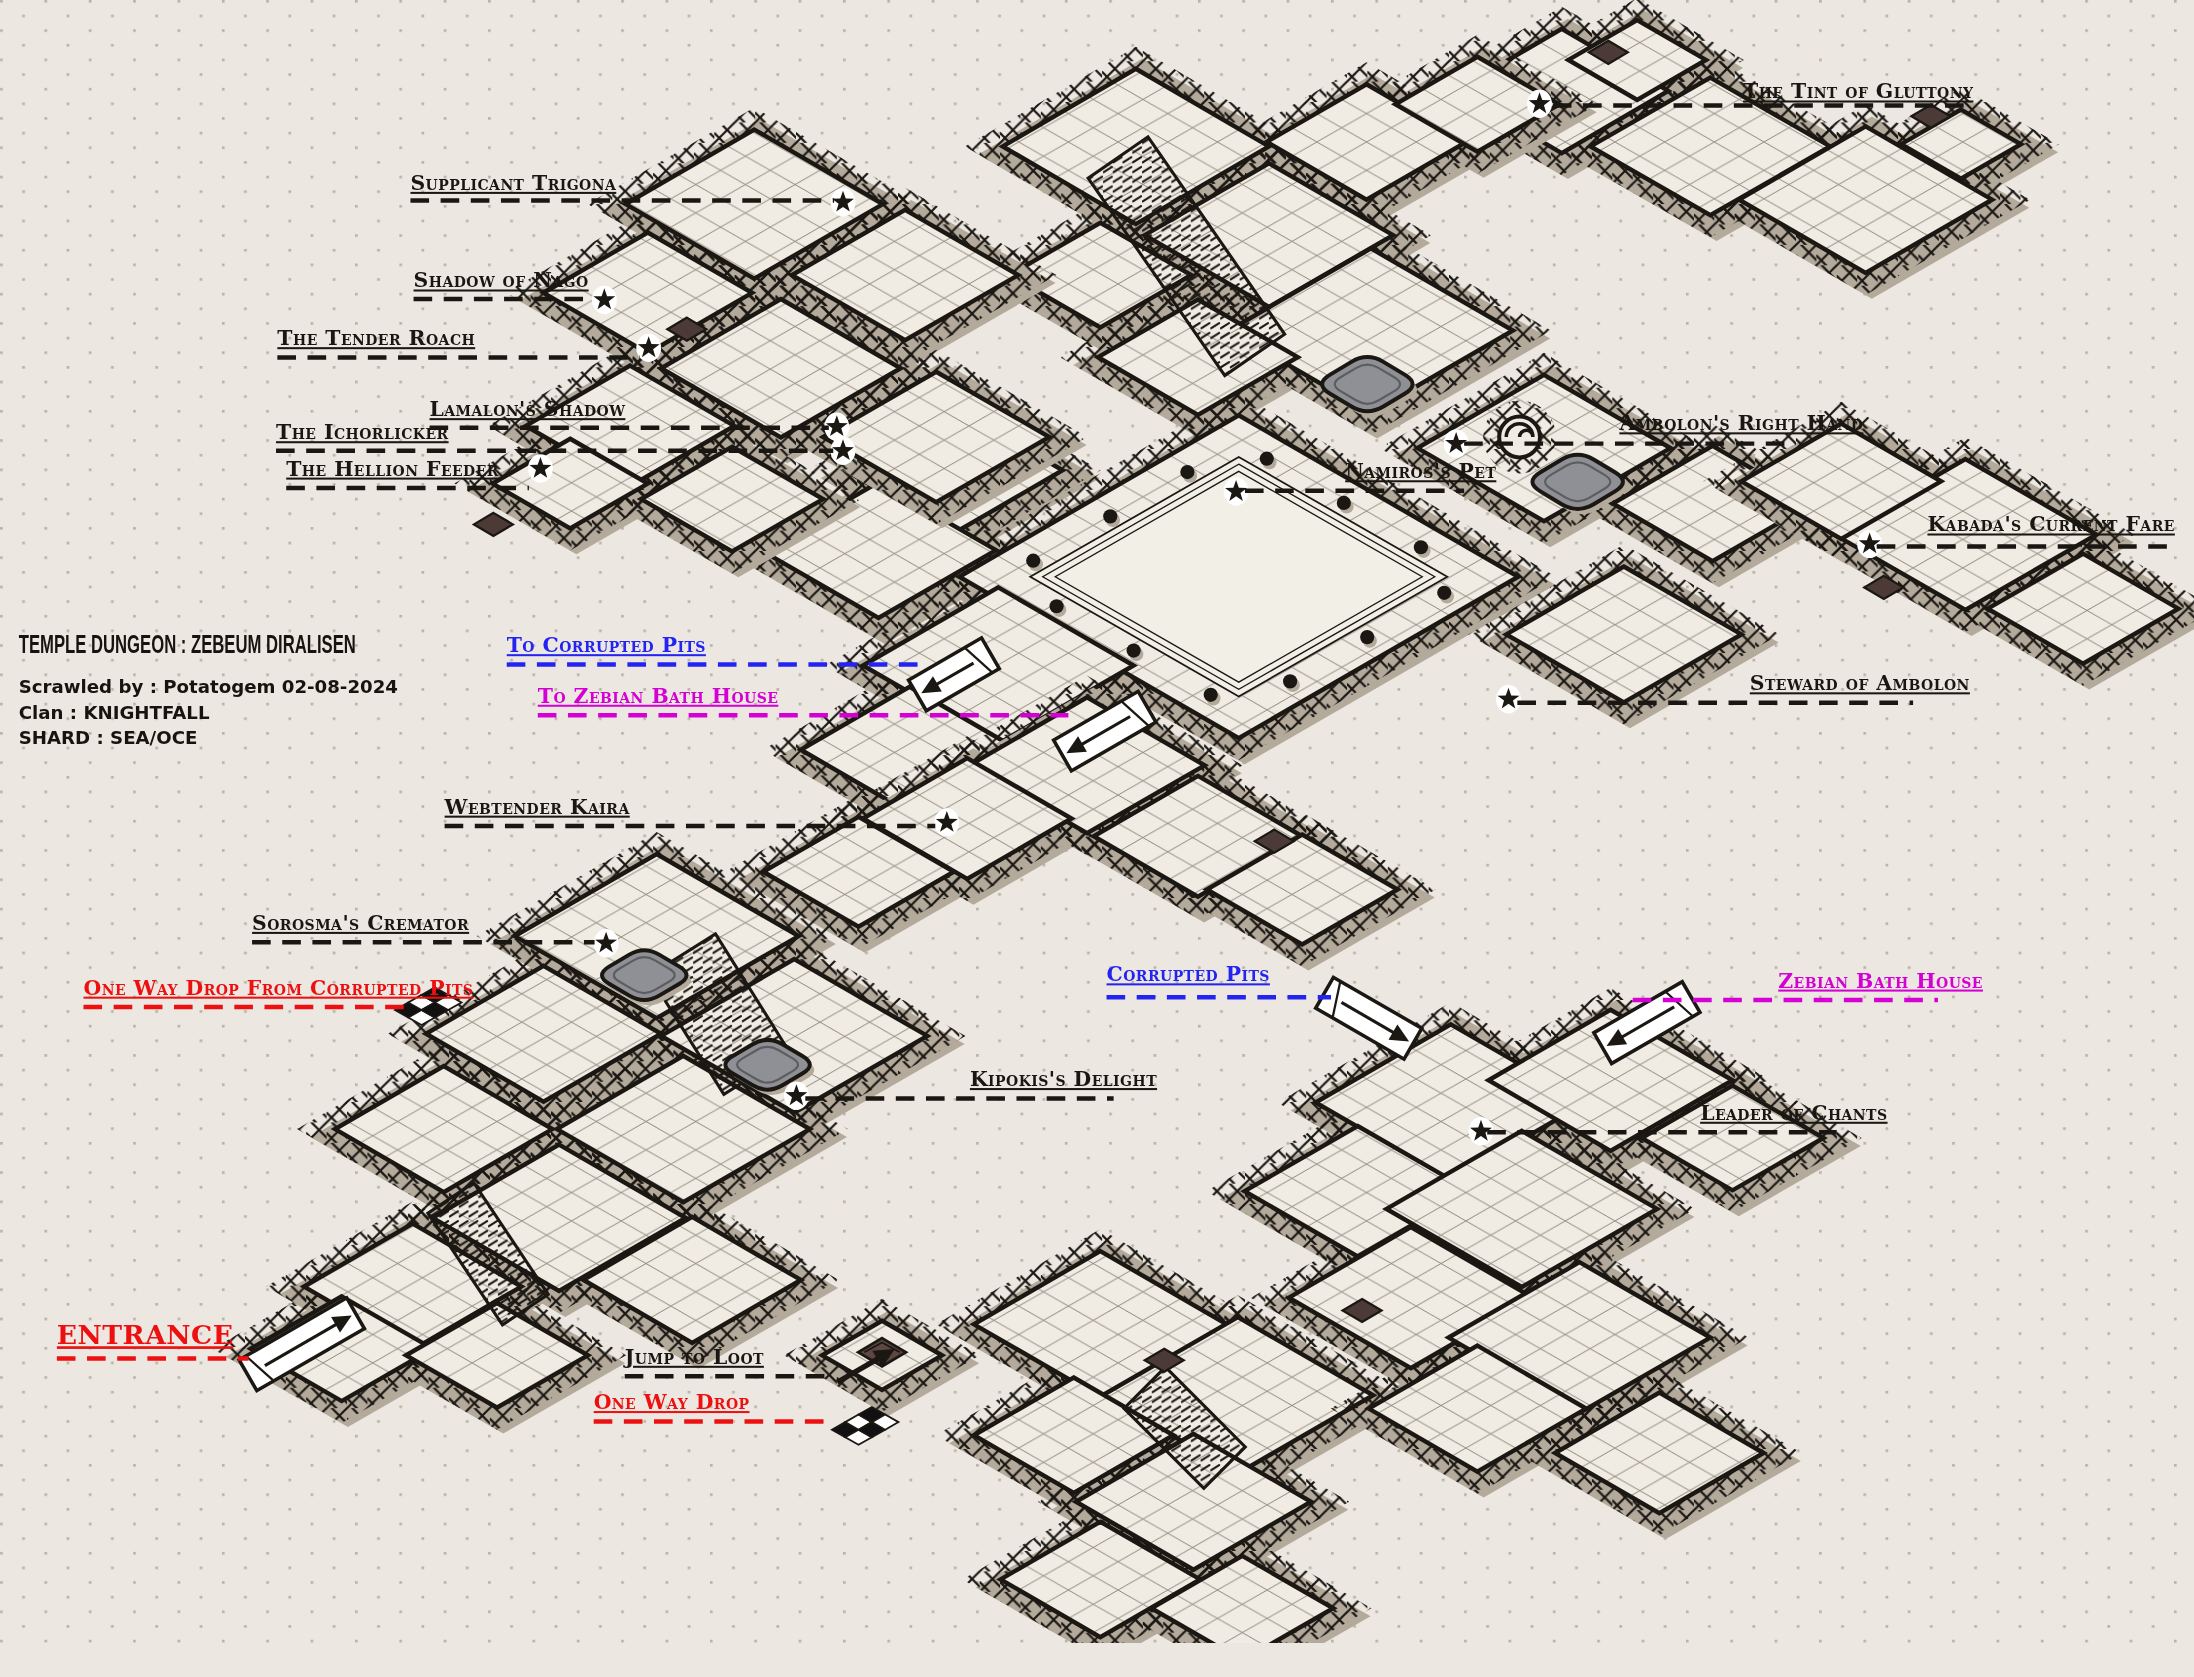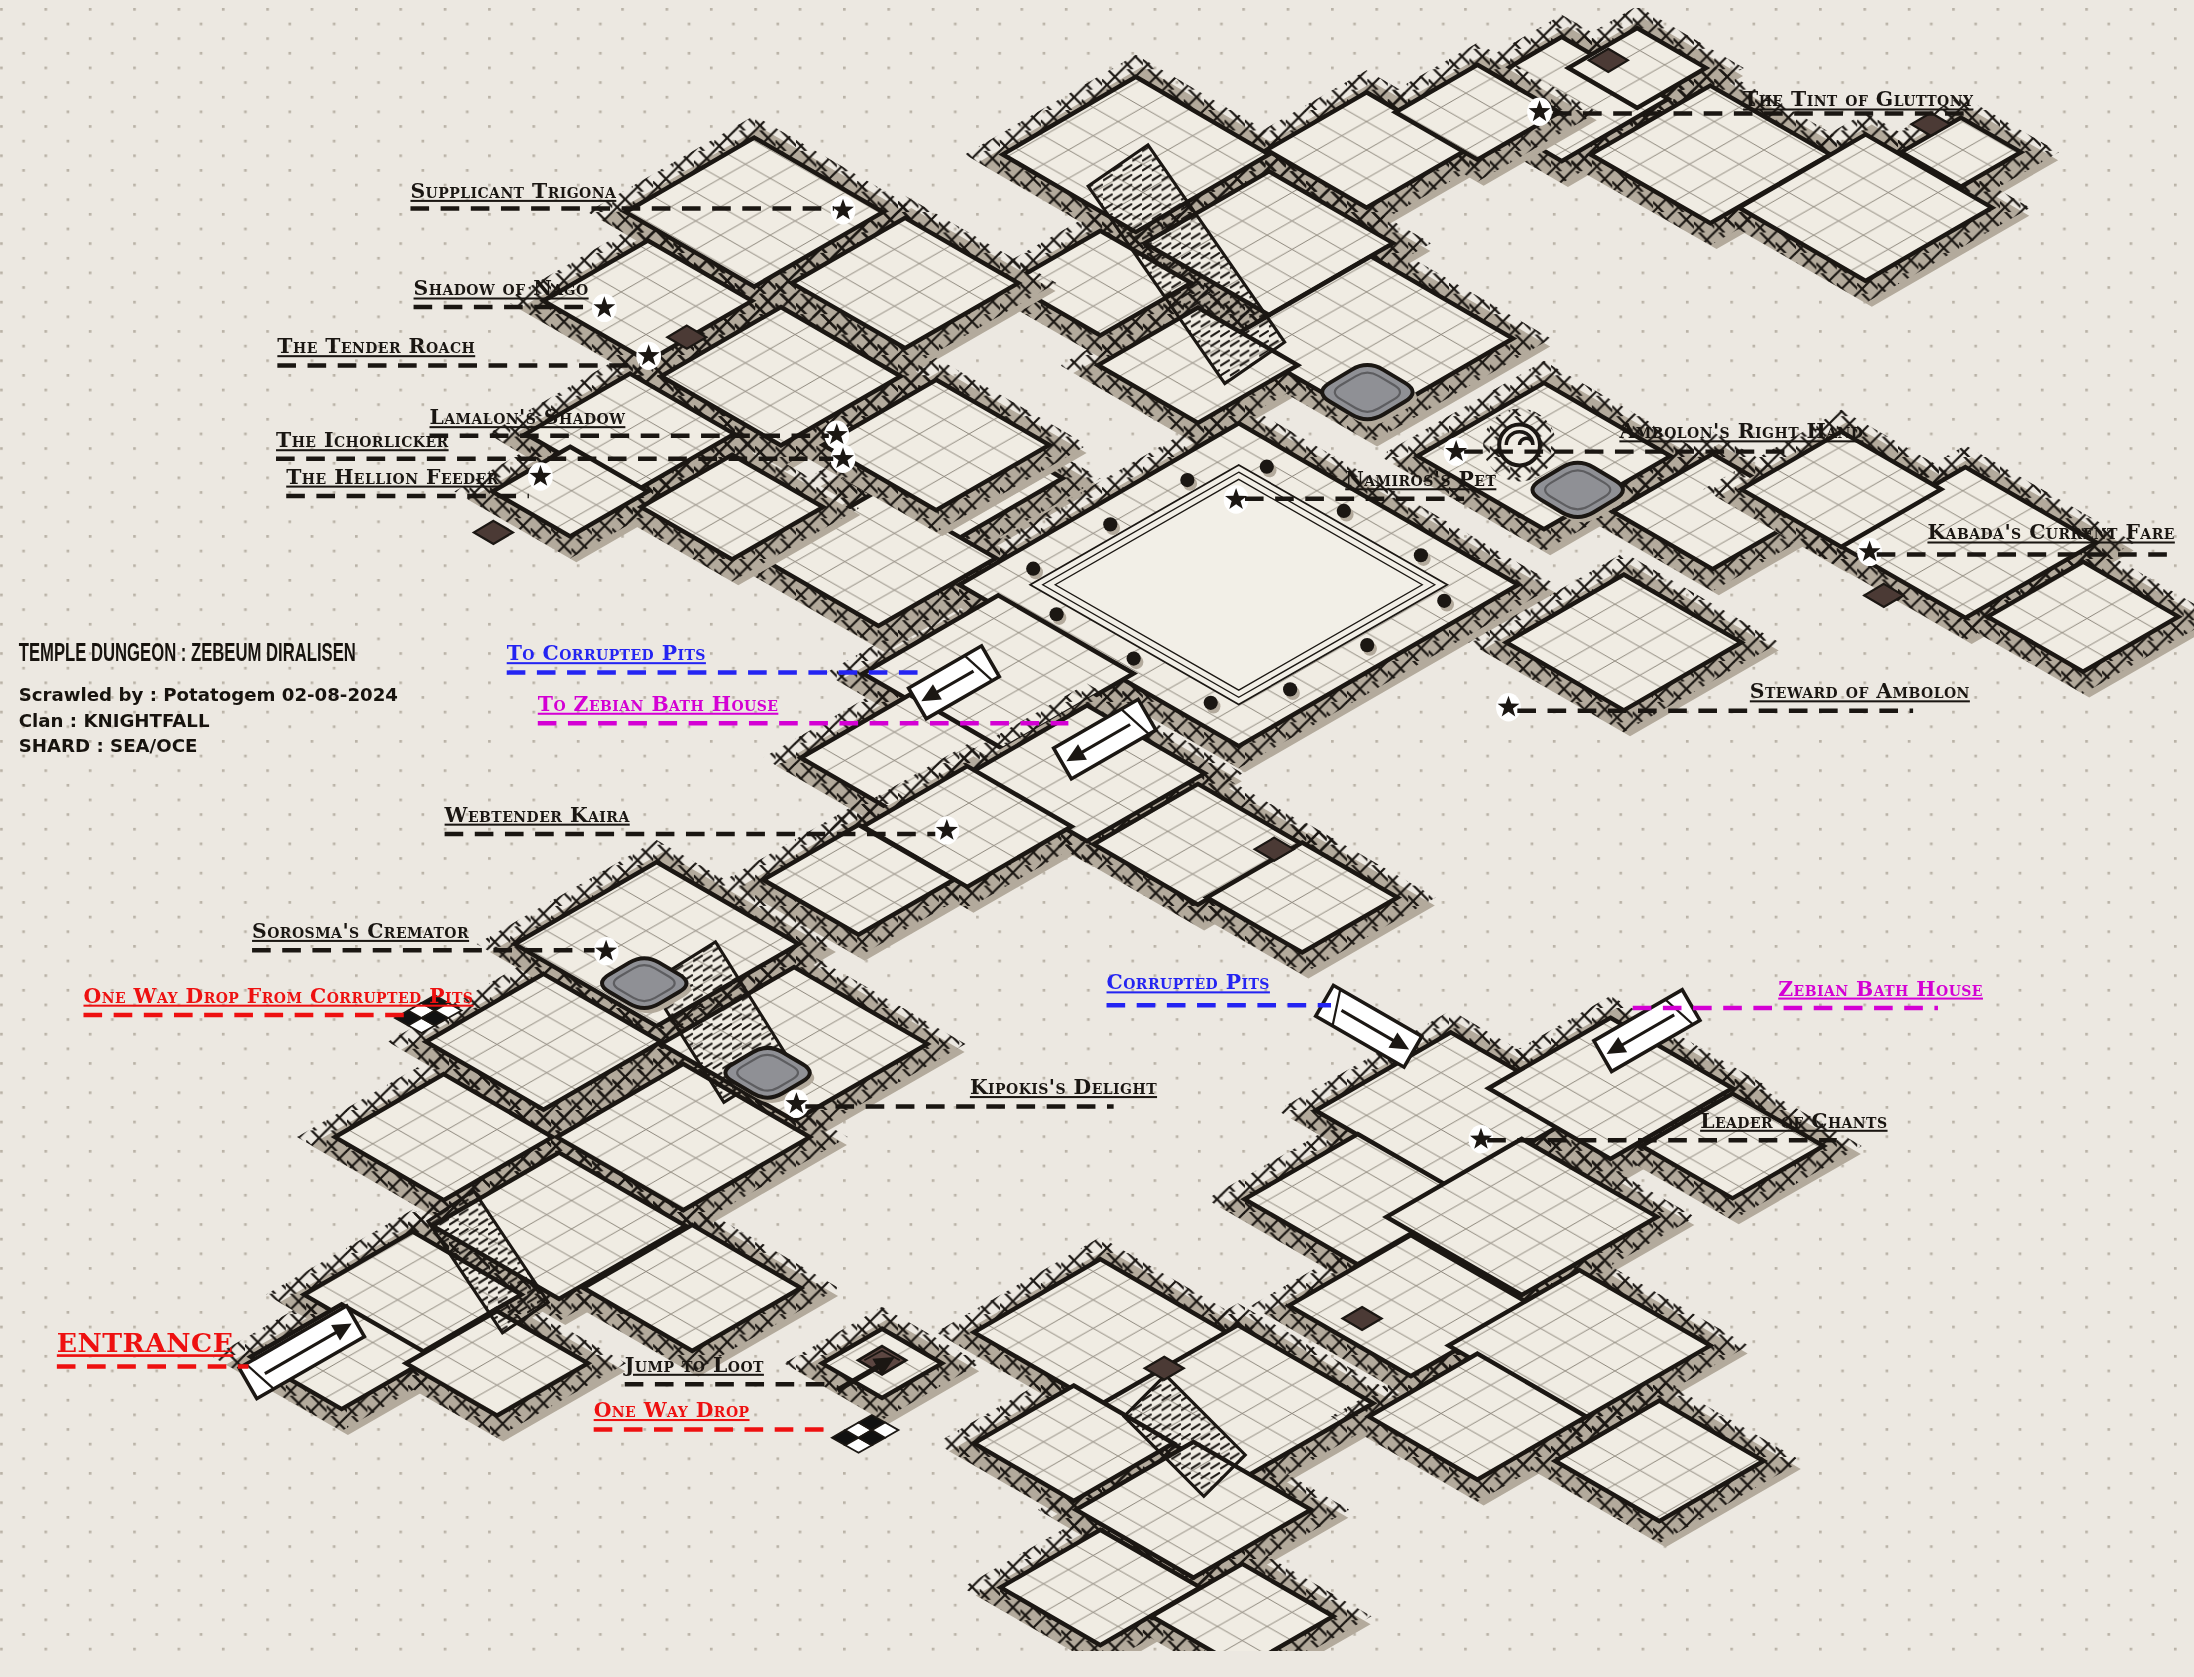--- a/index.html
+++ b/index.html
@@ -1,16 +1,16 @@
 <!DOCTYPE html>
 <html style="font-size:7px"><head>
 <meta charset="utf-8">
 <style>
   html,body{margin:0;padding:0;background:#ece8e1;}
-  .wrap{width:2194px;height:1643px;position:relative;margin-top:8px;}
+  .wrap{width:2194px;height:1643px;position:relative;}
   svg{display:block;}
   .lbl{font-family:"DejaVu Serif",serif;font-weight:700;font-variant:small-caps;
        font-size:46px;letter-spacing:1px;text-decoration:underline;}
   .lbl-big{font-size:60px;}
   .anchor-end{text-anchor:end;}
   .leader{stroke-width:10;stroke-dasharray:42 26;fill:none;}
   .ttl{font-family:"Liberation Sans",sans-serif;font-weight:700;font-size:60px;
        letter-spacing:0px;fill:#17130e;}
   .hand{font-family:"DejaVu Sans",sans-serif;font-weight:700;font-size:41px;fill:#17130e;}
 </style>

